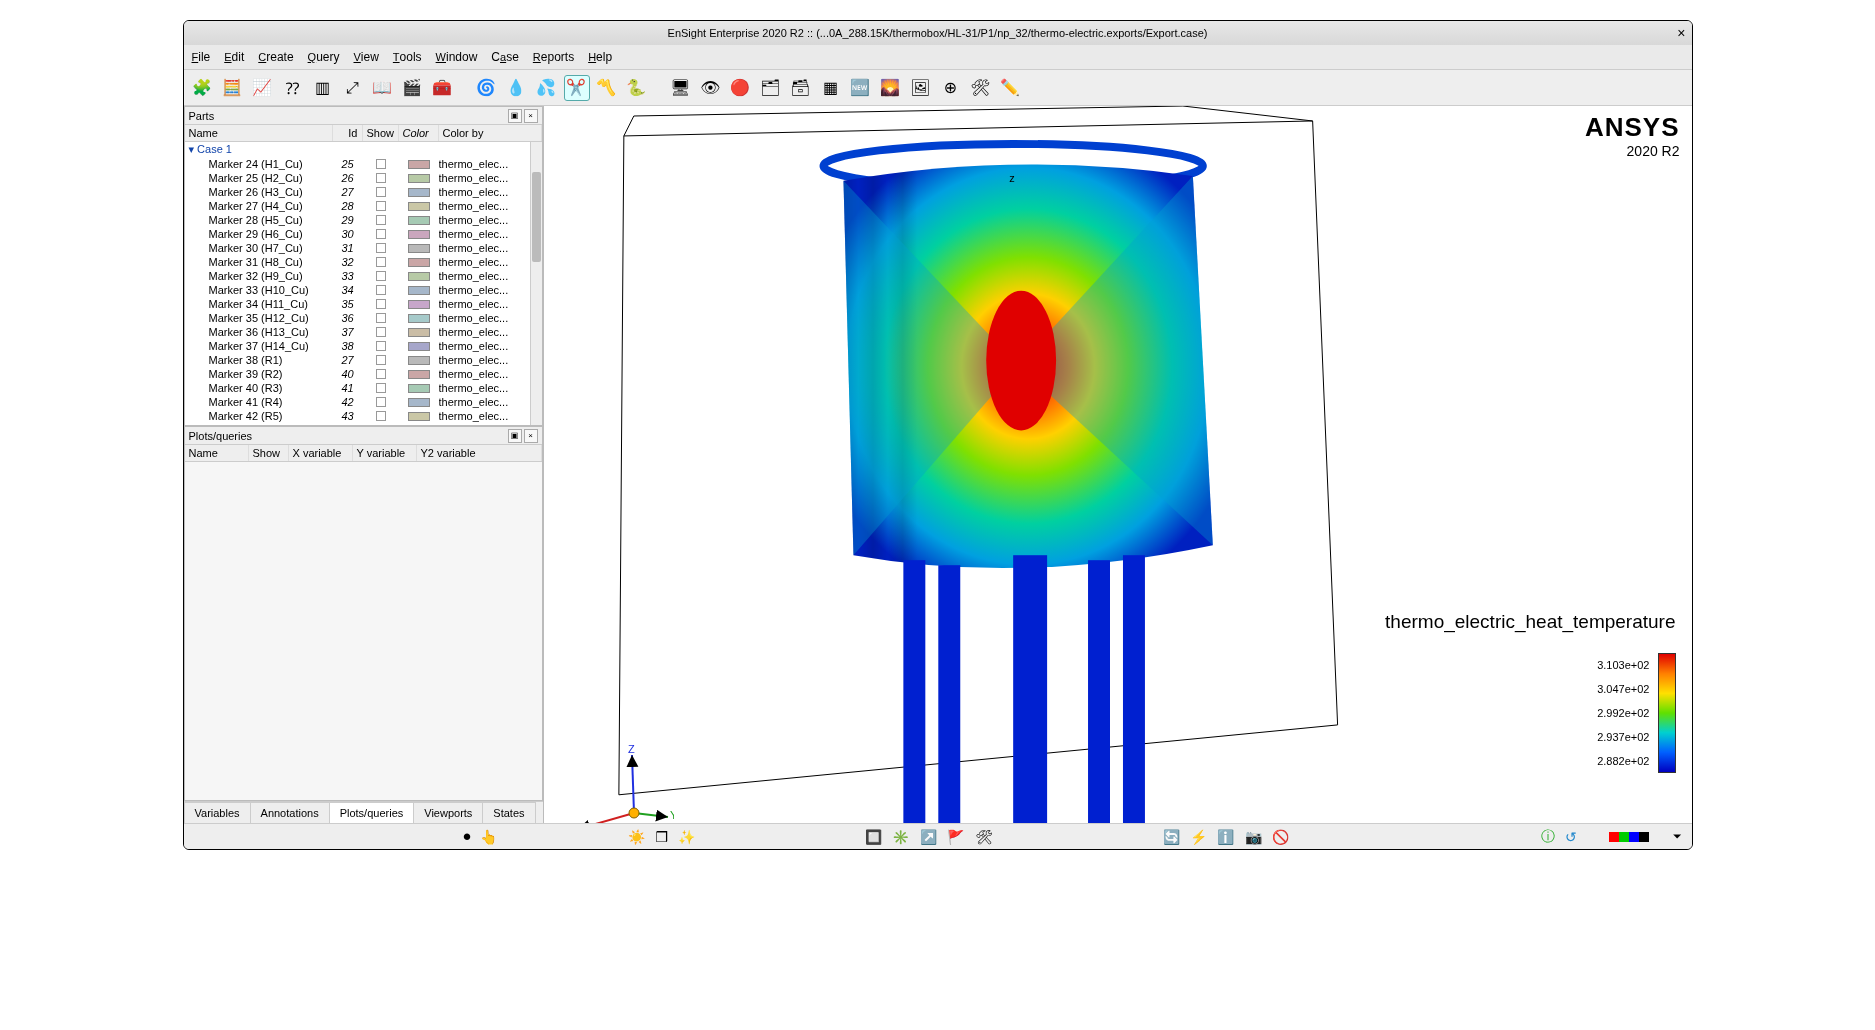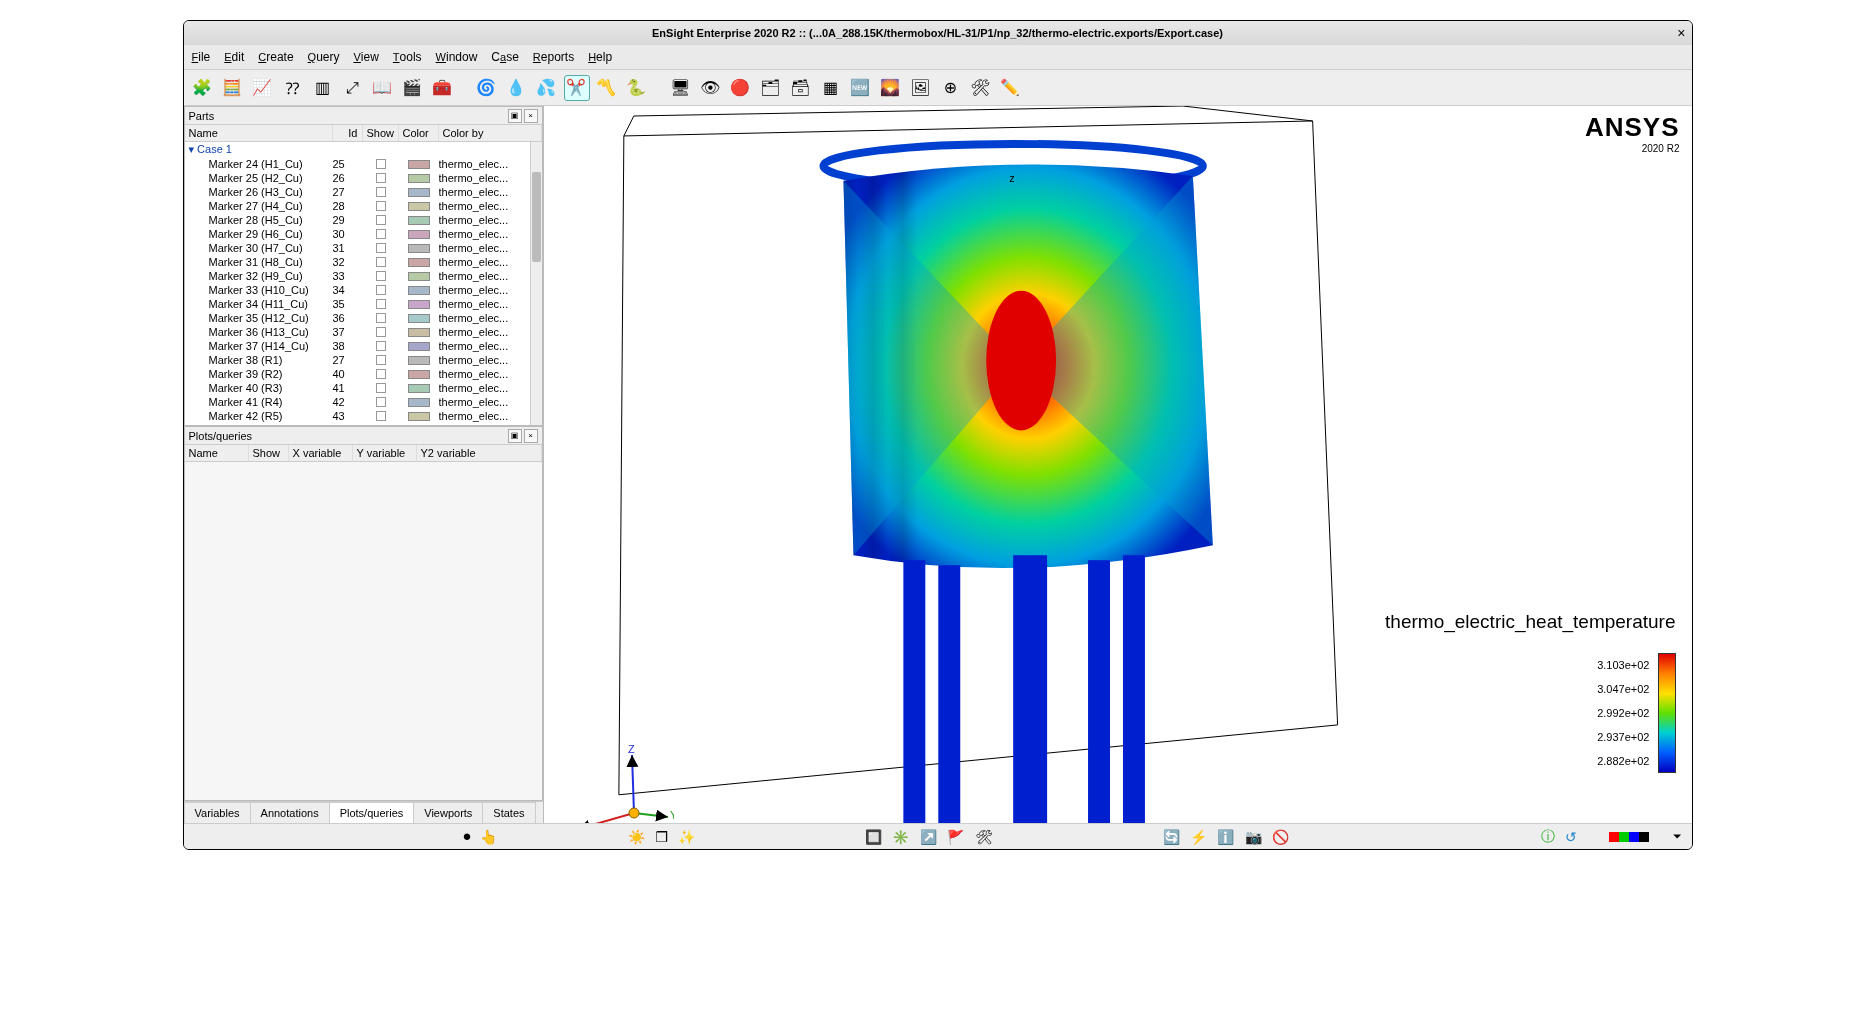--- a/index.html
+++ b/index.html
@@ -1,46 +1,46 @@
 <!DOCTYPE html>
 <html><head>
 <meta charset="utf-8">
 <style>
 * { box-sizing: border-box; margin: 0; padding: 0; font-family: Arial, sans-serif; font-size: 11px; }
 body { background: #fff; }
 .window { width: 1510px; height: 830px; border: 1px solid #000; border-radius: 6px; overflow: hidden; display: flex; flex-direction: column; background: #f3f3f3; margin: 20px auto; }
 .titlebar { background: linear-gradient(#e8e8e8,#d8d8d8); height: 24px; display: flex; align-items: center; position: relative; }
-.titlebar .title { margin: 0 auto; font-weight: bold; font-size: 11px; }
+.titlebar .title { margin: 0 auto; font-weight: normal; font-size: 11px; }
 .titlebar .close { position: absolute; right: 6px; font-size: 14px; cursor: pointer; }
 .menubar { background: #eaeaea; height: 24px; display: flex; align-items: center; padding: 12px 8px; gap: 14px; border-bottom: 1px solid #ccc; }
 .menubar span { font-size: 12px; }
 .menubar span u { text-decoration: underline; }
 .toolbar { background: #eee; height: 36px; display: flex; align-items: center; padding: 0 6px; gap: 4px; border-bottom: 1px solid #ccc; }
 .toolbar .ticon { width: 26px; height: 26px; display: flex; align-items: center; justify-content: center; font-size: 16px; border-radius: 3px; }
 .toolbar .ticon.sel { border: 1px solid #5aa; background: #dff; }
 .toolbar .sep { width: 10px; }
 .body { flex: 1; display: flex; overflow: hidden; }
 .sidebar { width: 360px; display: flex; flex-direction: column; border-right: 1px solid #bbb; }
 .panel { border: 1px solid #bbb; margin: 0; display: flex; flex-direction: column; background: #f6f6f6; }
 .panel-head { background: #eee; height: 18px; display: flex; align-items: center; padding: 0 4px; font-size: 11px; border-bottom: 1px solid #ccc; }
 .panel-head .spacer { flex: 1; }
 .panel-head .pbtn { width: 14px; height: 14px; border: 1px solid #aaa; margin-left: 2px; font-size: 8px; display: flex; align-items: center; justify-content: center; background: #f8f8f8; }
 .parts-panel { flex: 0 0 320px; overflow: hidden; display: flex; flex-direction: column; }
 .parts-header { display: flex; background: #eee; border-bottom: 1px solid #ccc; font-size: 11px; }
 .parts-header div { padding: 2px 4px; border-right: 1px solid #ddd; }
 .col-name { width: 148px; }
 .col-id { width: 30px; text-align: right; }
 .col-show { width: 36px; }
-.col-color { width: 40px; }
+.col-color { width: 40px; font-style: italic; }
 .col-colorby { flex: 1; }
 .parts-list { flex: 1; overflow-y: auto; background: #fff; }
 .parts-list .case { color: #14a; padding: 1px 4px; font-size: 11px; }
 .parts-row { display: flex; align-items: center; padding: 0 4px; height: 14px; font-size: 11px; }
 .parts-row .pname { width: 144px; padding-left: 20px; }
-.parts-row .pid { width: 30px; text-align: left; }
+.parts-row .pid { width: 30px; text-align: center; font-style: italic; }
 .parts-row .pshow { width: 36px; display: flex; justify-content: center; }
 .parts-row .pshow .cb { width: 10px; height: 10px; border: 1px solid #999; background: #fff; }
 .parts-row .pcolor { width: 40px; display: flex; justify-content: center; }
 .parts-row .pcolor .sw { width: 22px; height: 9px; border: 1px solid #888; }
 .parts-row .pcolorby { flex: 1; overflow: hidden; white-space: nowrap; }
 .plots-panel { flex: 1; display: flex; flex-direction: column; }
 .plots-header { display: flex; background: #eee; border-bottom: 1px solid #ccc; font-size: 11px; }
 .plots-header div { padding: 2px 4px; border-right: 1px solid #ddd; }
 .pq-name { width: 64px; }
 .pq-show { width: 40px; }
@@ -52,21 +52,21 @@
 .tree-item { display: flex; align-items: center; padding: 1px 6px 1px 18px; gap: 6px; }
 .tree-item.sel { background: #3e7ed1; color: #fff; }
 .tree-item .cb { width: 10px; height: 10px; border: 1px solid #999; background: #fff; }
 .bottom-tabs { display: flex; background: #eee; border-top: 1px solid #ccc; }
 .bottom-tabs .tab { padding: 4px 10px; font-size: 11px; border: 1px solid #ccc; border-bottom: none; margin-right: -1px; background: #eee; }
 .bottom-tabs .tab.active { background: #fff; }
 .viewport { flex: 1; background: #fff; position: relative; overflow: hidden; }
 .viewport svg { position: absolute; inset: 0; }
 .brand { position: absolute; right: 12px; top: 6px; text-align: right; }
 .brand .b1 { font-size: 26px; font-weight: bold; letter-spacing: 1px; }
-.brand .b2 { font-size: 10px; }
+.brand .b2 { font-size: 14px; }
 .legend { position: absolute; right: 16px; bottom: 50px; display: flex; align-items: flex-start; gap: 8px; }
 .legend-title { position: absolute; right: 16px; bottom: 190px; font-size: 19px; }
 .legend-vals { text-align: right; font-size: 18px; line-height: 24px; margin-left: 22px; }
 .legend-bar { width: 18px; height: 120px; background: linear-gradient(to bottom, #e00000, #ff8000, #ffe000, #60e000, #00d0d0, #0060ff, #0000c0); border: 1px solid #333; }
 .triad { position: absolute; left: 20px; bottom: 80px; }
 .statusbar2 { height: 26px; background: #eee; border-top: 1px solid #ccc; display: flex; align-items: center; padding: 0 10px; gap: 10px; }
 .statusbar2 .sp { flex: 1; }
 .statusbar2 .ic { font-size: 14px; }
 .statusbar { height: 20px; background: #eee; border-top: 1px solid #ccc; display: flex; align-items: center; padding: 0 8px; font-size: 11px; }
 .scrollbar { width: 12px; background: #eee; border-left: 1px solid #ccc; position: relative; }

